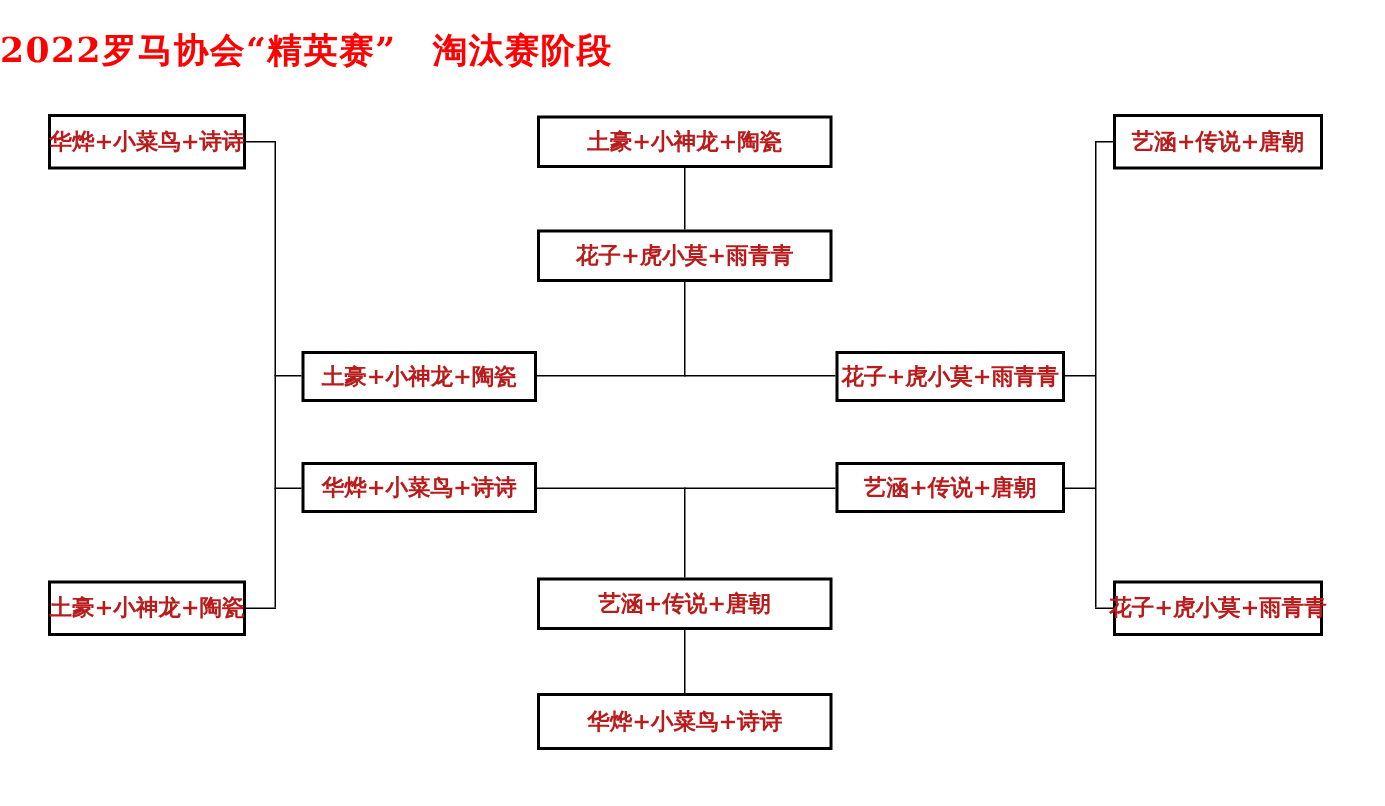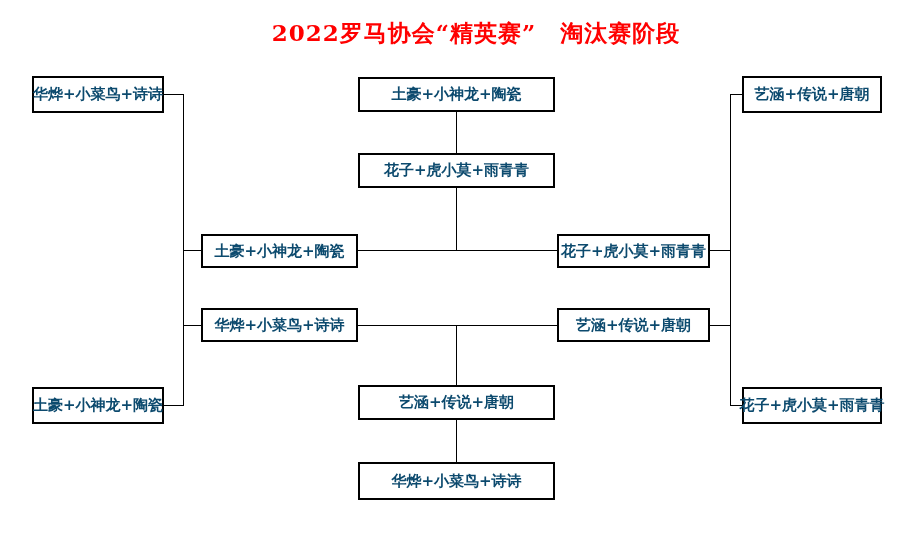--- a/index.html
+++ b/index.html
@@ -12,38 +12,37 @@
   .stage{
     position:relative;
     width:923px;height:537px;
     background:var(--bg-color);
     overflow:hidden;
     font-family:"DejaVu Serif", serif;
   }
   .title{
     position:absolute;
     left:0;top:18px;width:100%;
-    text-align:center;
+    text-align:left;
     color:var(--title-color);
     font-size:23px;
     font-weight:bold;
     letter-spacing:1px;
     font-family:"DejaVu Serif", serif;
-    padding-left:29px;
   }
   .box{
     position:absolute;
     border:2px solid var(--line-color);
     background:var(--bg-color);
     display:flex;
     align-items:center;
     justify-content:center;
     font-weight:bold;
     font-size:15px;
-    color:#0c4a6e;
+    color:#b91c1c;
     white-space:nowrap;
     font-family:"DejaVu Serif", serif;
   }
   .line{position:absolute;background:var(--line-color);}
   .line.h{height:1px;}
   .line.v{width:1px;}
 </style>
 </head>
 <body>
 

